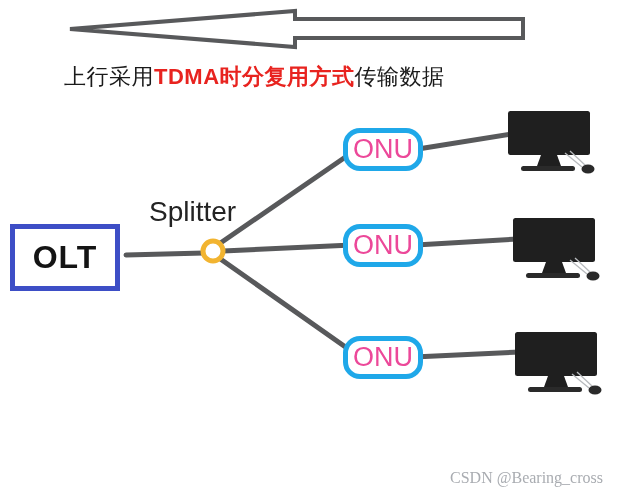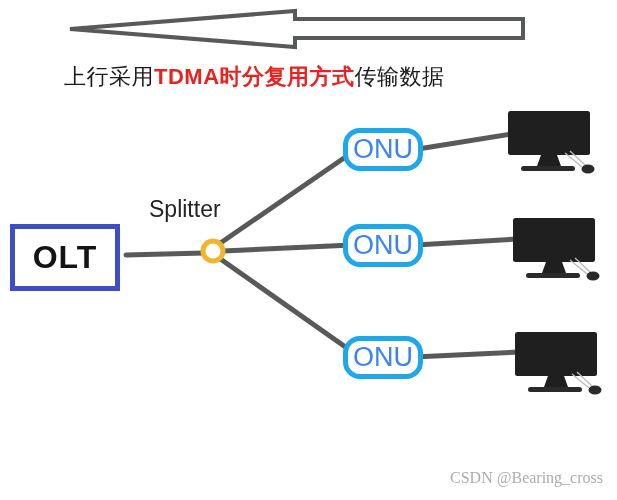--- a/index.html
+++ b/index.html
@@ -83,40 +83,40 @@
   }
   .olt-box .node-label{
     font-size:32px;
     font-weight:700;
     color:#141414;
     letter-spacing:1px;
   }
   .splitter-label{
     position:absolute;
     left:149px; top:196px;
-    font-size:23px;
+    font-size:28px;
     color:#232323;
     white-space:nowrap;
   }
   .onu-box{
     position:absolute;
     width:80px; height:43px;
     box-sizing:border-box;
     border:5px solid var(--onu-border);
     border-radius:17px;
     background:#ffffff;
     display:flex; align-items:center; justify-content:center;
   }
   .onu-1{ left:343px; top:128px; }
   .onu-2{ left:343px; top:224px; }
   .onu-3{ left:343px; top:336px; }
   .onu-box .node-label{
     font-size:27px;
     font-weight:400;
-    color:#3b82f6;
+    color:#ec4899;
     letter-spacing:0px;
   }
   .watermark{
     position:absolute;
     right:14px; top:469px;
     font-size:16px;
     color:var(--watermark-text);
     white-space:nowrap;
     font-family:Liberation Serif, serif;
   }

